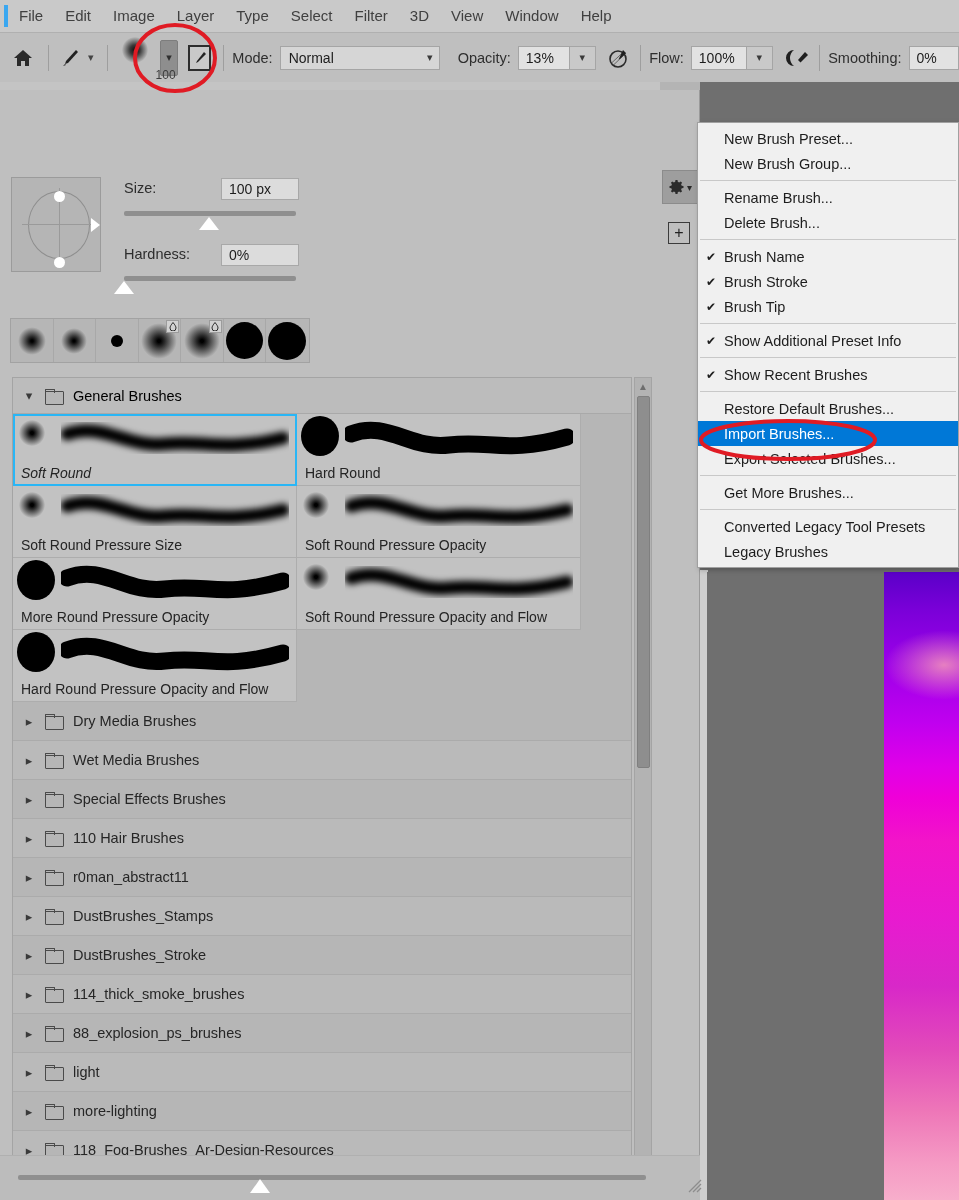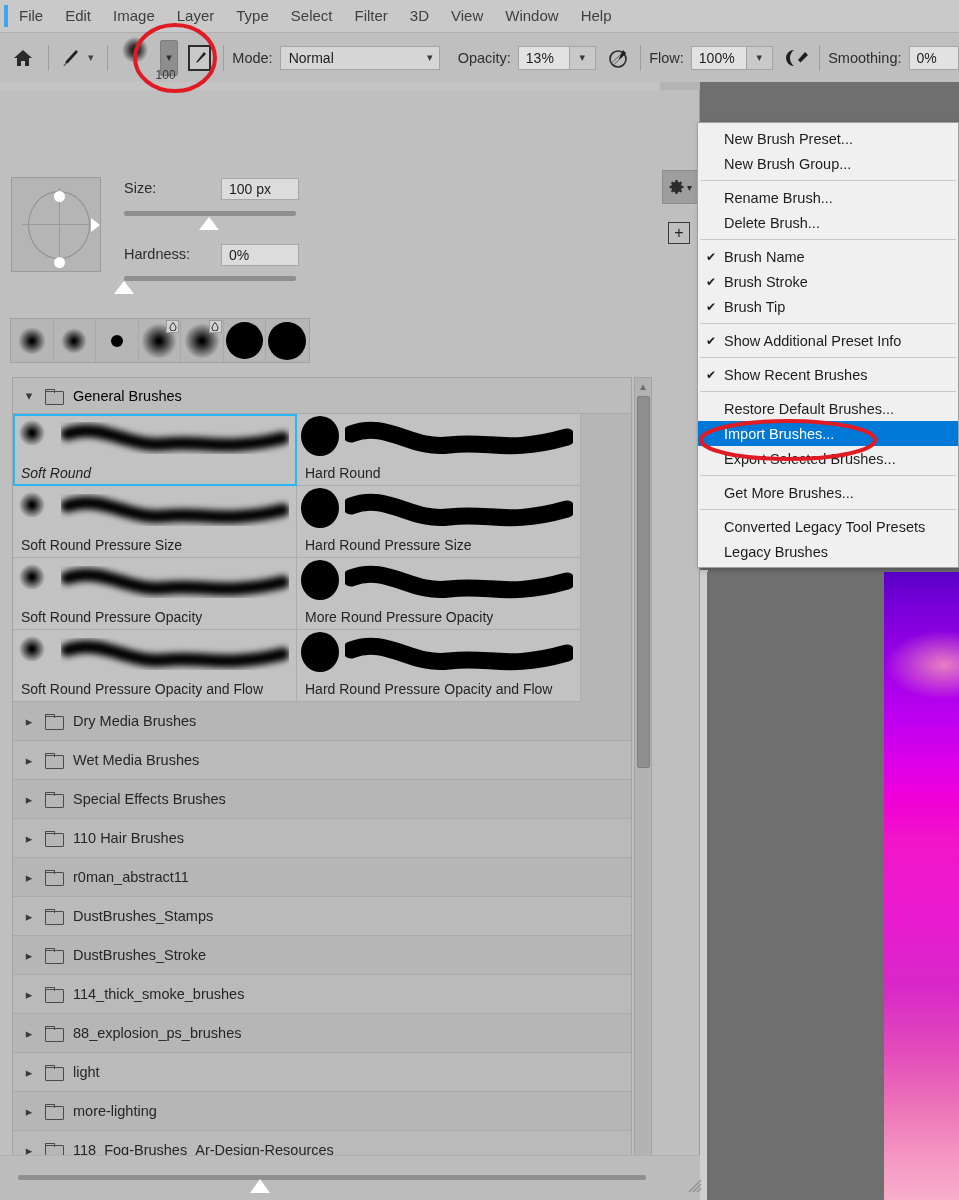--- a/index.html
+++ b/index.html
@@ -462,27 +462,20 @@
             <div class="bc-tip" style="width: 26px; height: 26px; border-radius: 50%; background: radial-gradient(circle, rgb(0, 0, 0) 8%, rgb(46, 46, 46) 24%, rgba(194, 194, 194, 0) 72%); left: 6px; top: 6px;"></div>
             <svg class="bc-stroke" viewBox="0 0 228 44">
               <defs>
                 <filter id="bf2" x="-20%" y="-60%" width="140%" height="220%">
                   <feGaussianBlur stdDeviation="3.2"></feGaussianBlur>
                 </filter>
               </defs>
               <path d="M6 16 C42 4, 66 30, 104 26 C144 22, 162 34, 222 20" stroke="#000" stroke-width="13" fill="none" stroke-linecap="round" filter="url(#bf2)"></path>
             </svg>
             <div class="bc-name">Soft Round Pressure Size</div>
-          </div>
-          <div class="brush-cell">
-            <div class="bc-tip" style="width: 38px; height: 40px; border-radius: 50%; background: rgb(0, 0, 0); left: 4px; top: 2px;"></div>
-            <svg class="bc-stroke" viewBox="0 0 228 44">
-              <path d="M6 16 C42 2, 66 32, 104 27 C146 22, 162 36, 222 19" stroke="#000" stroke-width="17" fill="none" stroke-linecap="round"></path>
-            </svg>
-            <div class="bc-name">Hard Round Pressure Size</div>
           </div>
           <div class="brush-cell">
             <div class="bc-tip" style="width: 26px; height: 26px; border-radius: 50%; background: radial-gradient(circle, rgb(0, 0, 0) 8%, rgb(46, 46, 46) 24%, rgba(194, 194, 194, 0) 72%); left: 6px; top: 6px;"></div>
             <svg class="bc-stroke" viewBox="0 0 228 44">
               <defs>
                 <filter id="bf4" x="-20%" y="-60%" width="140%" height="220%">
                   <feGaussianBlur stdDeviation="3.2"></feGaussianBlur>
                 </filter>
               </defs>
               <path d="M6 16 C42 4, 66 30, 104 26 C144 22, 162 34, 222 20" stroke="#000" stroke-width="13" fill="none" stroke-linecap="round" filter="url(#bf4)"></path>

